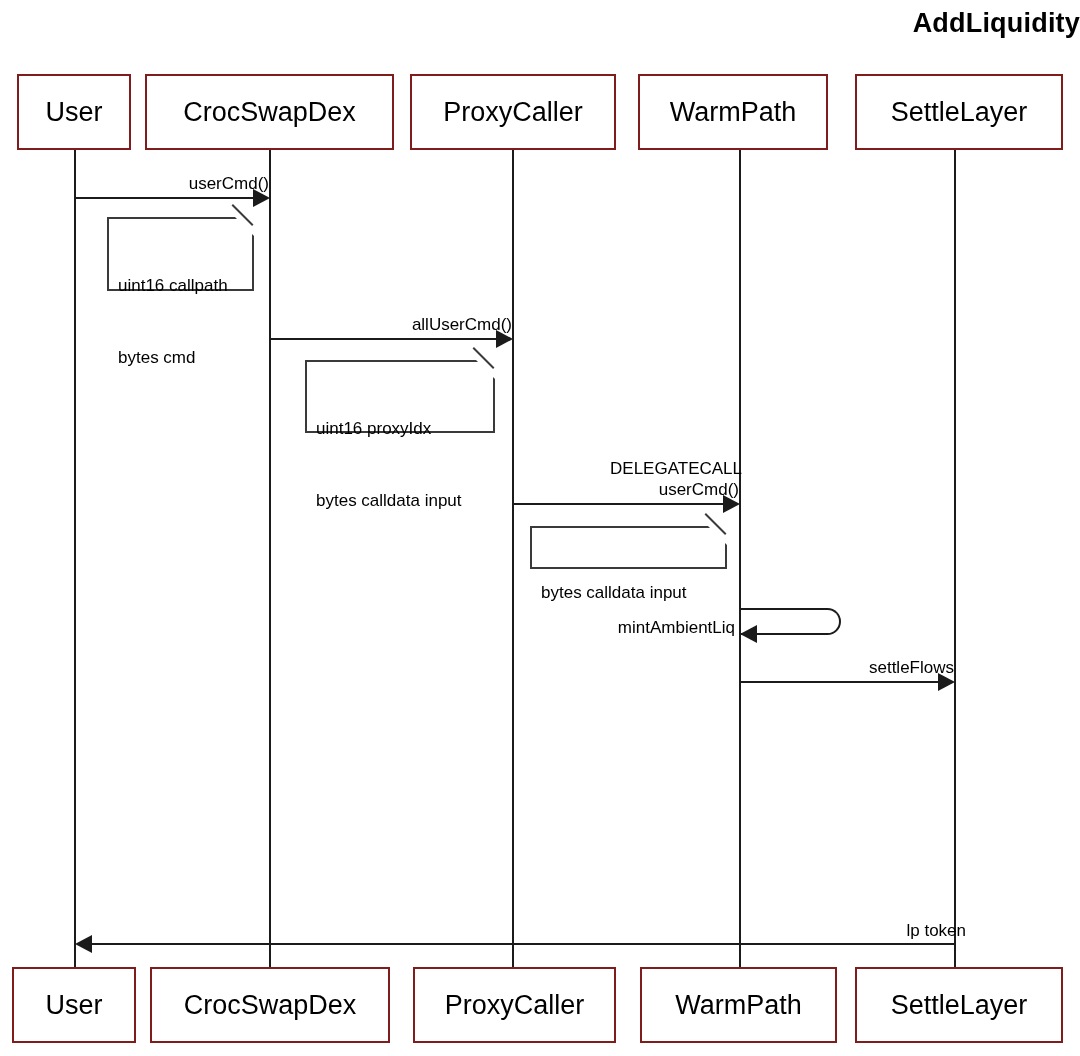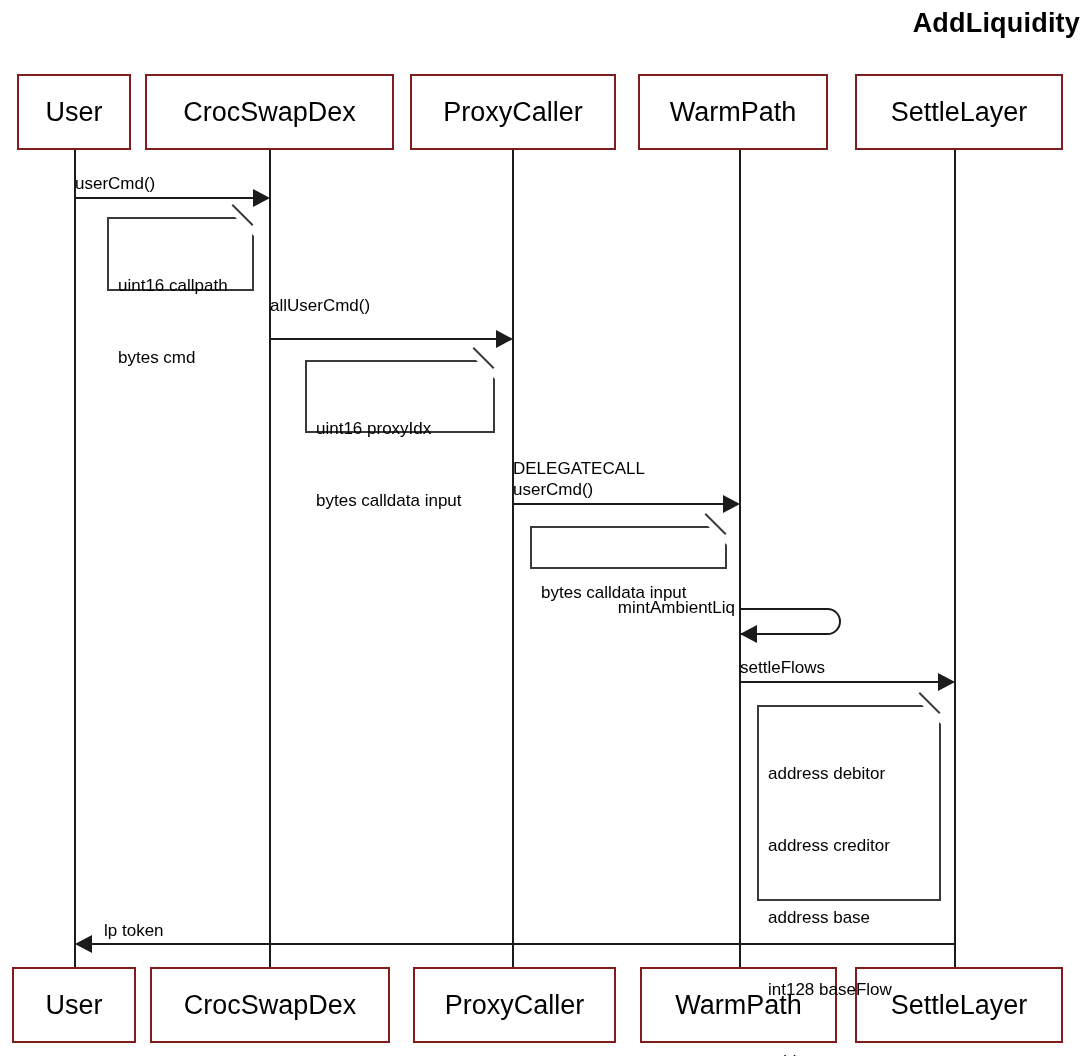--- a/index.html
+++ b/index.html
@@ -70,27 +70,28 @@
   }
   .arrowhead.left {
     border-top: 9px solid transparent;
     border-bottom: 9px solid transparent;
     border-right: 17px solid #1b1b1b;
   }
   .msg-label {
     position: absolute;
     font-size: 17px;
     line-height: 20px;
-    text-align: left;
+    text-align: right;
     white-space: pre;
     z-index: 3;
     background: transparent;
   }
   .msg-label.rt {
     text-align: right;
+    margin-top: 20px;
   }
   
   .selfloop {
     position: absolute;
     box-sizing: border-box;
     border: 2px solid #1b1b1b;
     border-left: none;
     border-top-right-radius: 14px;
     border-bottom-right-radius: 14px;
     background: transparent;
@@ -180,21 +181,21 @@
   <div class="note" style="left:107px; top:217px; width:147px; height:74px;">
     <div class="note-body"></div>
     <div class="fold-cut"></div>
     <div class="fold-diag"></div>
     <div class="note-text">
       <span class="note-line">uint16 callpath</span>
       <span class="note-line">bytes cmd</span>
     </div>
   </div>
 
-  <div class="msg-label" style="left:270px; top:296px; width:242px;">allUserCmd()</div>
+  <div class="msg-label" style="left:270px; top:315px; width:242px;">allUserCmd()</div>
   <div class="msg-line" style="left:270px; top:338px; width:227px;"></div>
   <div class="arrowhead right" style="left:496px; top:330px;"></div>
 
   <div class="note" style="left:305px; top:360px; width:190px; height:73px;">
     <div class="note-body"></div>
     <div class="fold-cut"></div>
     <div class="fold-diag"></div>
     <div class="note-text">
       <span class="note-line">uint16 proxyIdx</span>
       <span class="note-line">bytes calldata input</span>
@@ -216,34 +217,20 @@
   </div>
 
   <div class="msg-label rt" style="left:560px; top:598px; width:175px;">mintAmbientLiq</div>
   <div class="selfloop" style="left:740px; top:608px; width:101px; height:27px;"></div>
   <div class="arrowhead left" style="left:740px; top:625px;"></div>
 
   <div class="msg-label" style="left:740px; top:658px; width:214px;">settleFlows</div>
   <div class="msg-line" style="left:740px; top:681px; width:199px;"></div>
   <div class="arrowhead right" style="left:938px; top:673px;"></div>
 
-  <div class="note" style="left:757px; top:705px; width:184px; height:196px;">
-    <div class="note-body"></div>
-    <div class="fold-cut"></div>
-    <div class="fold-diag"></div>
-    <div class="note-text">
-      <span class="note-line">address debitor</span>
-      <span class="note-line">address creditor</span>
-      <span class="note-line">address base</span>
-      <span class="note-line">int128 baseFlow</span>
-      <span class="note-line">address quote</span>
-      
-      
-    </div>
-  </div>
 
   <div class="msg-label" style="left:104px; top:921px; width:862px;">lp token</div>
   <div class="msg-line" style="left:92px; top:943px; width:863px;"></div>
   <div class="arrowhead left" style="left:75px; top:935px;"></div>
 
   <div class="participant" style="left:12px; top:967px; width:124px; height:76px;">
     <span>User</span>
   </div>
   <div class="participant" style="left:150px; top:967px; width:240px; height:76px;">
     <span>CrocSwapDex</span>

